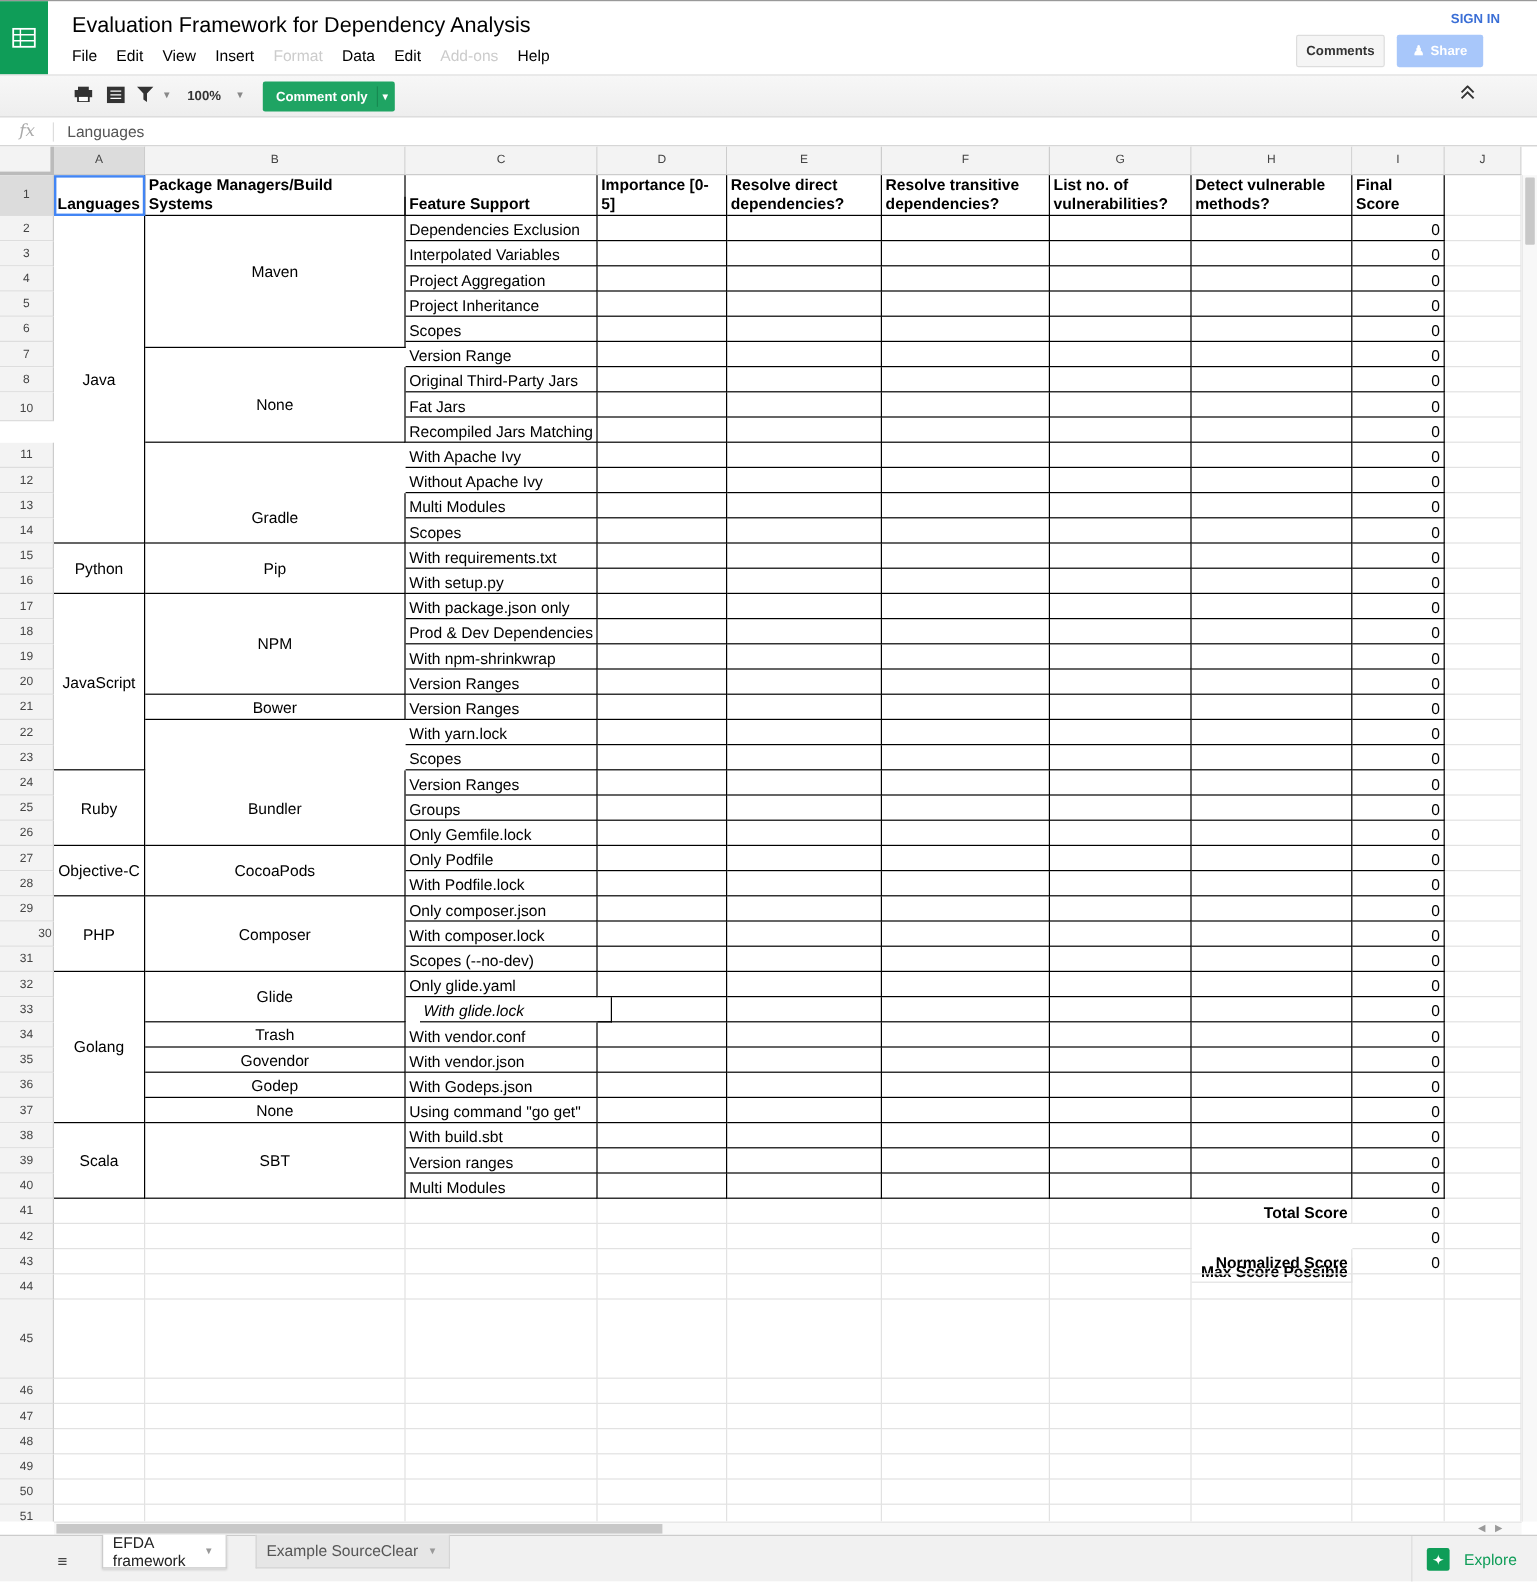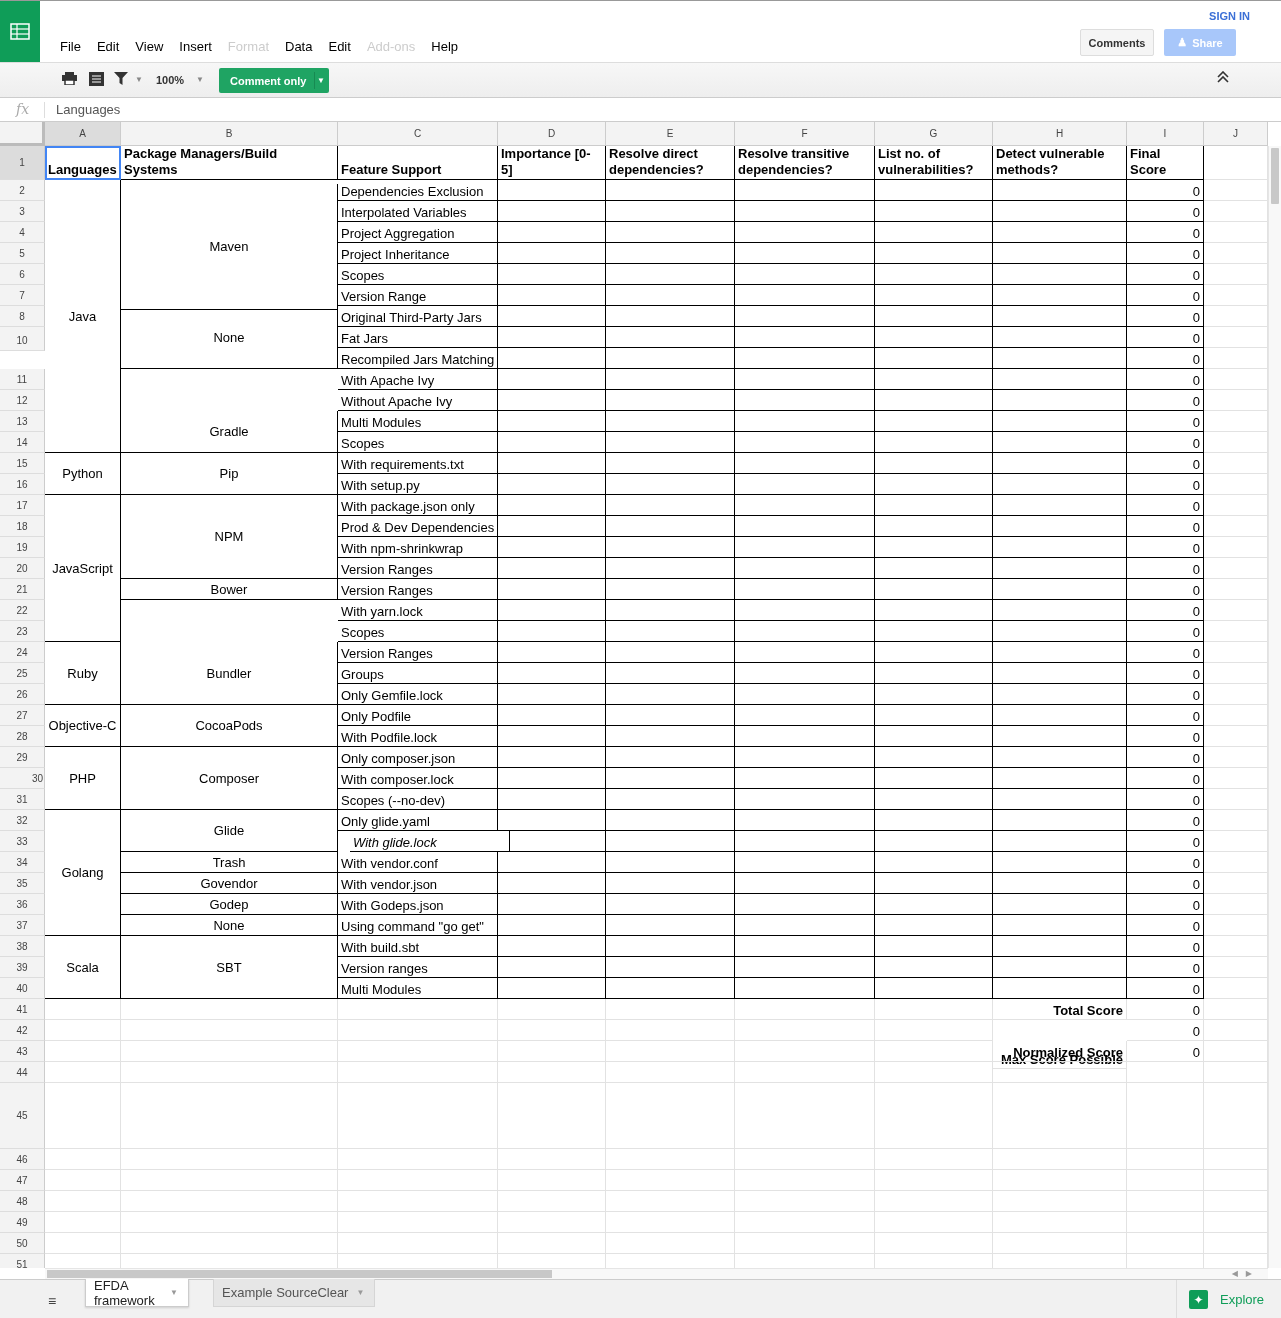--- a/index.html
+++ b/index.html
@@ -60,20 +60,21 @@
 
 <div class="topbar">
   <div class="logo">
     <svg width="20" height="17" viewBox="0 0 20 17">
       <rect x="1" y="1" width="18" height="15" fill="none" stroke="#fff" stroke-width="1.5"></rect>
       <line x1="1" y1="6" x2="19" y2="6" stroke="#fff" stroke-width="1.2"></line>
       <line x1="1" y1="11" x2="19" y2="11" stroke="#fff" stroke-width="1.2"></line>
       <line x1="7" y1="1" x2="7" y2="16" stroke="#fff" stroke-width="1.2"></line>
     </svg>
   </div>
+  <div class="doc-title">Evaluation Framework for Dependency Analysis</div>
   <div class="menu" id="menu">
       <span>File</span>
       <span>Edit</span>
       <span>View</span>
       <span>Insert</span>
       <span class="disabled">Format</span>
       <span>Data</span>
       <span>Edit</span>
       <span class="disabled">Add-ons</span>
       <span>Help</span>
@@ -351,21 +352,21 @@
     <div class="cell b hdr" style="left: 993px; top: 24px; width: 134px; height: 34px;">Detect vulnerable methods?</div>
     <div class="cell b hdr" style="left: 1127px; top: 24px; width: 77px; height: 34px; justify-content: flex-start;">Final Score</div>
     <div class="cell b center" style="left: 45px; top: 58px; width: 76px; height: 273px;">Java</div>
     <div class="cell b center" style="left: 45px; top: 331px; width: 76px; height: 42px;">Python</div>
     <div class="cell b center" style="left: 45px; top: 373px; width: 76px; height: 147px;">JavaScript</div>
     <div class="cell b center" style="left: 45px; top: 520px; width: 76px; height: 63px;">Ruby</div>
     <div class="cell b center" style="left: 45px; top: 583px; width: 76px; height: 42px;">Objective-C</div>
     <div class="cell b center" style="left: 45px; top: 625px; width: 76px; height: 63px;">PHP</div>
     <div class="cell b center" style="left: 45px; top: 688px; width: 76px; height: 126px;">Golang</div>
     <div class="cell b center" style="left: 45px; top: 814px; width: 76px; height: 63px;">Scala</div>
-    <div class="cell b center" style="left: 121px; top: 62px; width: 217px; height: 126px;">Maven</div>
+    <div class="cell b center" style="left: 121px; top: 42px; width: 217px; height: 126px;">Maven</div>
     <div class="cell b center" style="left: 121px; top: 184px; width: 217px; height: 63px;">None</div>
     <div class="cell b center" style="left: 121px; top: 289px; width: 217px; height: 42px;">Gradle</div>
     <div class="cell b center" style="left: 121px; top: 331px; width: 217px; height: 42px;">Pip</div>
     <div class="cell b center" style="left: 121px; top: 373px; width: 217px; height: 84px;">NPM</div>
     <div class="cell b center" style="left: 121px; top: 457px; width: 217px; height: 21px;">Bower</div>
     <div class="cell b center" style="left: 121px; top: 520px; width: 217px; height: 63px;">Bundler</div>
     <div class="cell b center" style="left: 121px; top: 583px; width: 217px; height: 42px;">CocoaPods</div>
     <div class="cell b center" style="left: 121px; top: 625px; width: 217px; height: 63px;">Composer</div>
     <div class="cell b center" style="left: 121px; top: 688px; width: 217px; height: 42px;">Glide</div>
     <div class="cell b center" style="left: 121px; top: 730px; width: 217px; height: 21px;">Trash</div>

